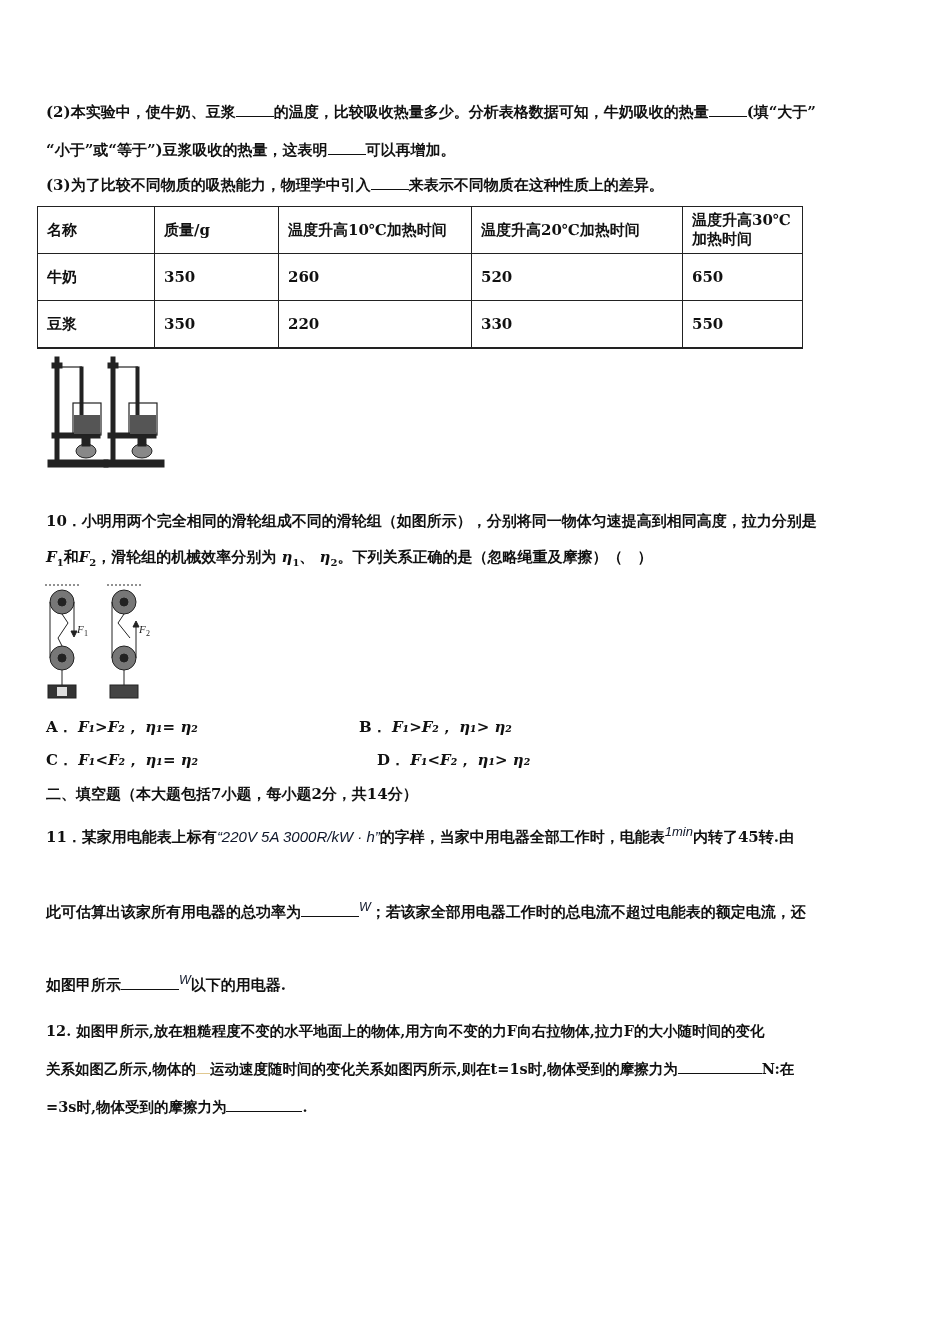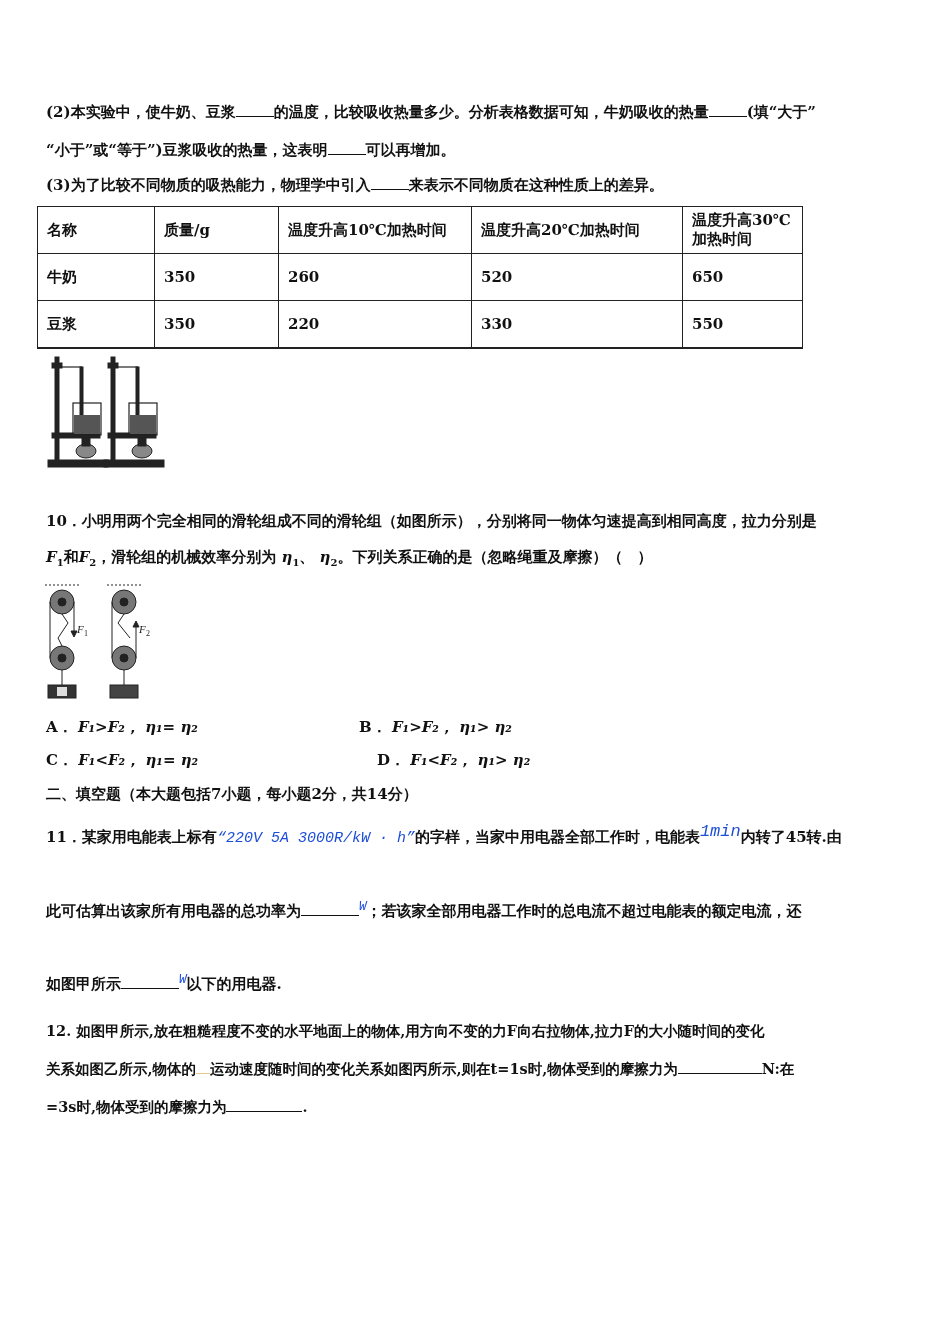--- a/index.html
+++ b/index.html
@@ -1,20 +1,20 @@
 <!DOCTYPE html>
 <html><head>
 <meta charset="utf-8">
 <style>
   html, body { margin: 0; padding: 0; background: #ffffff; }
   body { width: 950px; height: 1344px; position: relative; overflow: hidden;
          font-family: "DejaVu Serif", "Liberation Serif", serif; color: #111; }
   .line { position: absolute; left: 46px; font-size: 15px; font-weight: bold; white-space: nowrap; line-height: 20px; }
   .blank { display: inline-block; border-bottom: 1px solid #111; height: 14px; vertical-align: baseline; }
-  .math { font-family: Liberation Mono, monospace; font-style: italic; font-weight: normal; color: #1d4ed8; }
+  .math { font-family: Liberation Sans, sans-serif; font-style: italic; font-weight: normal; color: #0f172a; }
   .var { font-style: italic; }
   sub { font-size: 10px; }
   table.data { position: absolute; left: 37px; top: 206px; width: 766px; border-collapse: collapse; font-size: 15px; font-weight: bold; }
   table.data td { border: 1px solid #222; height: 46px; padding: 0 0 0 9px; vertical-align: middle; }
   table.data tr:last-child td { border-bottom: 2px solid #222; margin-top: 19px; }
   .fig { position: absolute; }
 </style>
 </head>
 <body>
 
@@ -146,21 +146,21 @@
 </div>
 <div class="line" style="top:750px;left:377px;">
   <span>D．</span>
   <span class="var">F₁&lt;F₂，</span>
   <span class="var">η₁&gt; η₂</span>
 </div>
 
 <div class="line" style="top:784px;">二、填空题（本大题包括7小题，每小题2分，共14分）</div>
 
 <div class="line" style="top:822px;">
-  <span>11．某家用电能表上标有</span><span class="math">“220V  5A  3000R/kW · h”</span><span>的字样，当家中用电器全部工作时，电能表</span><sup class="math" style="font-size:17px">1min</sup><span>内转了45转.由</span>
+  <span>11．某家用电能表上标有</span><span class="math">“220V  5A  3000R/kW · h”</span><span>的字样，当家中用电器全部工作时，电能表</span><sup class="math" style="font-size:13px">1min</sup><span>内转了45转.由</span>
 </div>
 <div class="line" style="top:897px;">
   <span>此可估算出该家所有用电器的总功率为</span><span class="blank" style="width:58px"></span><sup class="math">W</sup><span>；若该家全部用电器工作时的总电流不超过电能表的额定电流，还</span>
 </div>
 <div class="line" style="top:970px;">
   <span>如图甲所示</span><span class="blank" style="width:58px"></span><sup class="math">W</sup><span>以下的用电器.</span>
 </div>
 
 <div class="line" style="top:1021px;font-size:14.5px;">12. 如图甲所示,放在粗糙程度不变的水平地面上的物体,用方向不变的力F向右拉物体,拉力F的大小随时间的变化</div>
 <div class="line" style="top:1059px;font-size:14.5px;">

